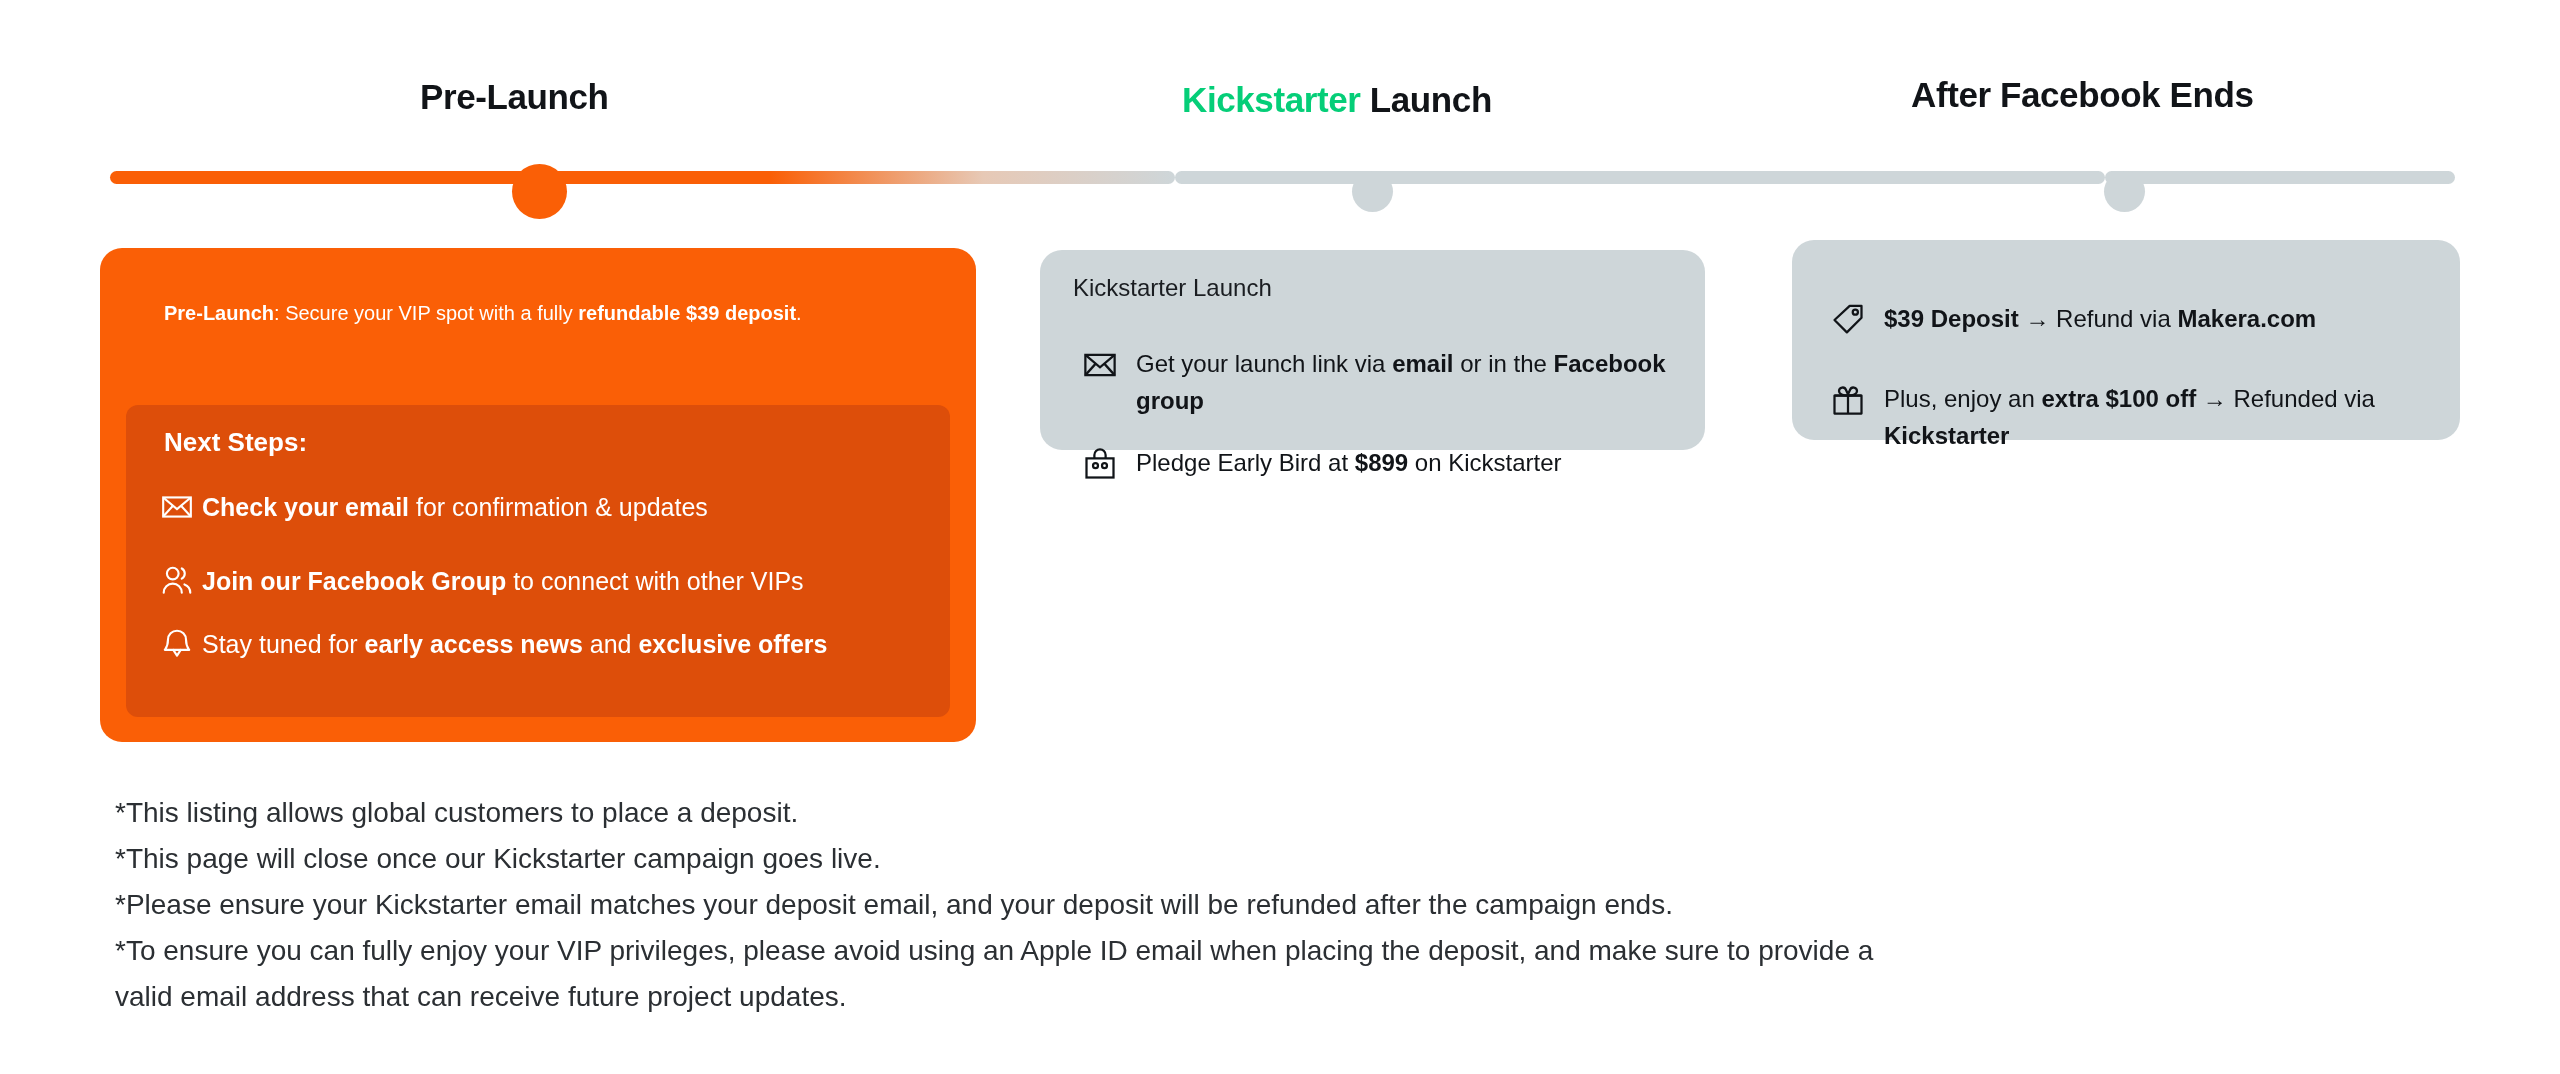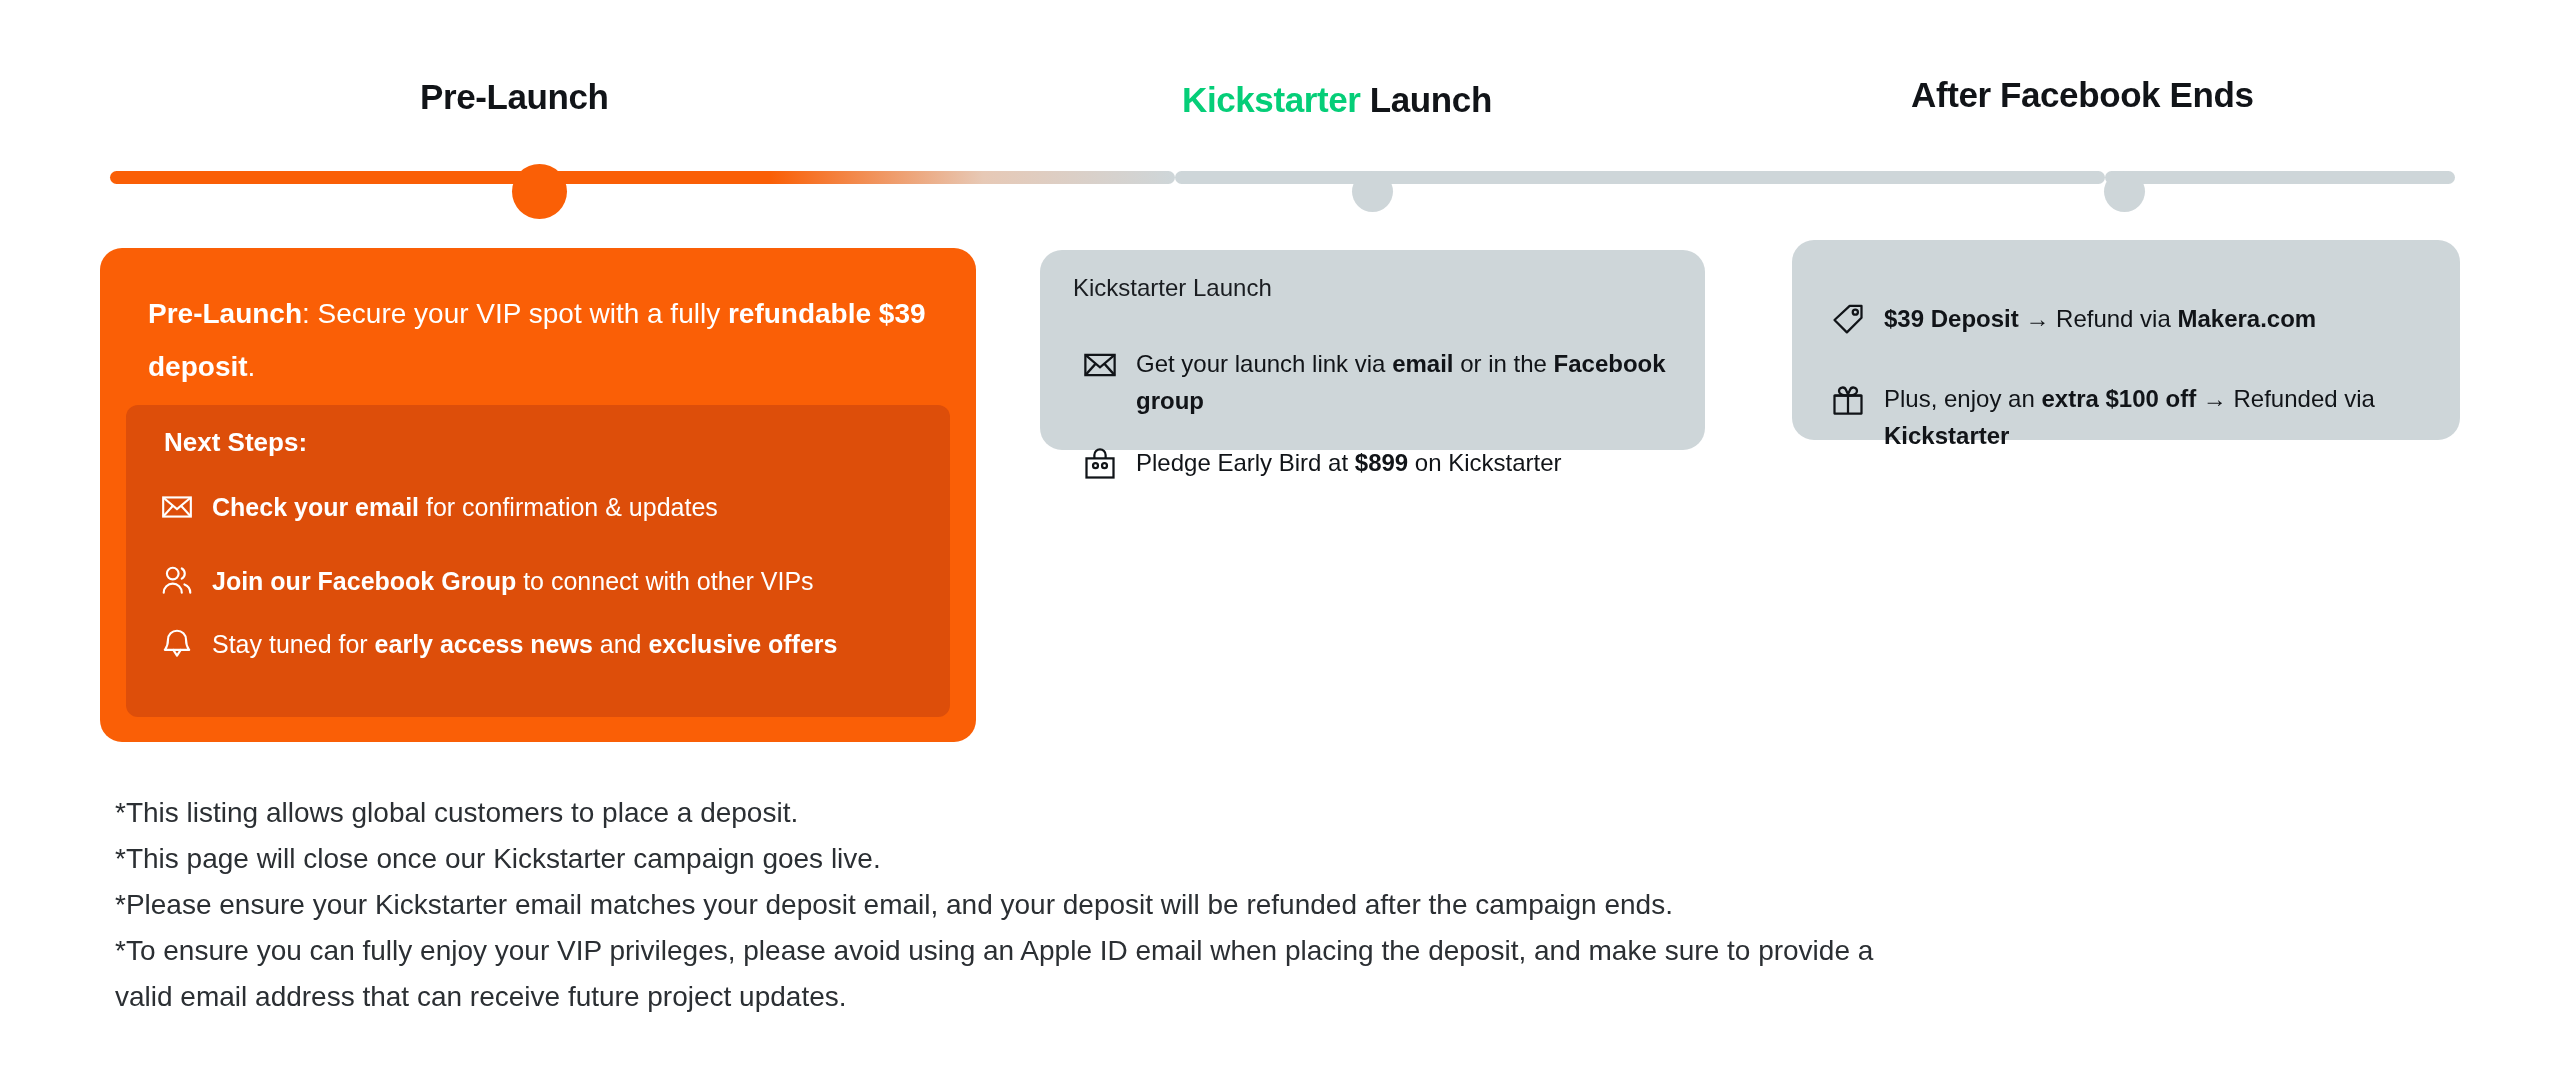--- a/index.html
+++ b/index.html
@@ -40,36 +40,36 @@
   #dot-3 { left: 2104px; top: 13px; width: 41px; height: 41px; background: #ced6d9; }
 
   
   .card { position: absolute; border-radius: 22px; }
 
   #card-prelaunch {
     left: 100px; top: 248px; width: 876px; height: 494px;
     background: #FA5F06;
   }
   .prelaunch-lead {
-    position: absolute; left: 48px; top: 39px; width: 790px;
-    color: #ffffff; font-size: 28px; line-height: 53px; font-weight: 400;
+    position: absolute; left: 64px; top: 39px; width: 790px;
+    color: #ffffff; font-size: 20px; line-height: 53px; font-weight: 400;
   }
   .prelaunch-lead b { font-weight: 700; }
 
   #next-steps-box {
     position: absolute; left: 26px; top: 157px; width: 824px; height: 312px;
     background: #DD4E0A; border-radius: 12px;
   }
   .next-steps-heading {
     position: absolute; left: 38px; top: 22px;
     color: #ffffff; font-size: 26px; font-weight: 700;
   }
   .step-row {
     position: absolute; left: 34px; width: 770px;
-    display: flex; align-items: flex-start; gap: 18px;
+    display: flex; align-items: flex-start; gap: 8px;
   }
   #step-row-0 { top: 83px; }
   #step-row-1 { top: 157px; }
   #step-row-2 { top: 220px; }
   .step-row .ico { flex: 0 0 auto; width: 34px; height: 34px; color: #ffffff; margin-top: 2px; }
   .step-row .txt {
     color: #ffffff; font-size: 25px; line-height: 38px; font-weight: 400;
     padding-top: 0px;
   }
   .step-row .txt b { font-weight: 700; }

